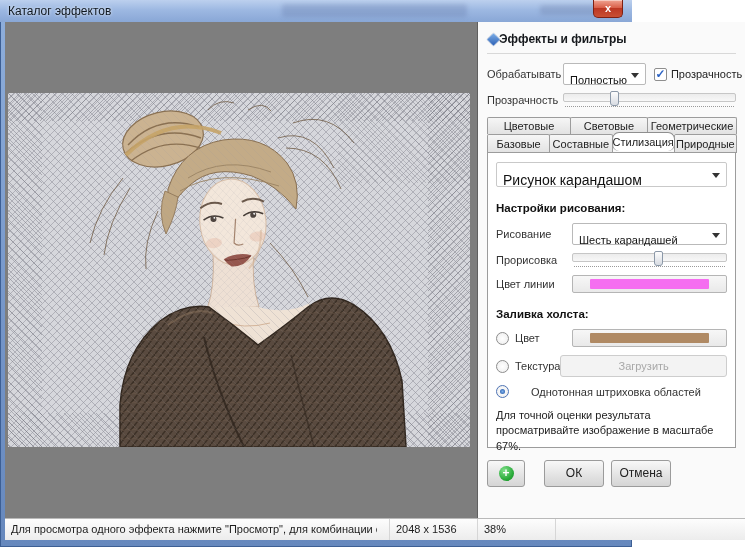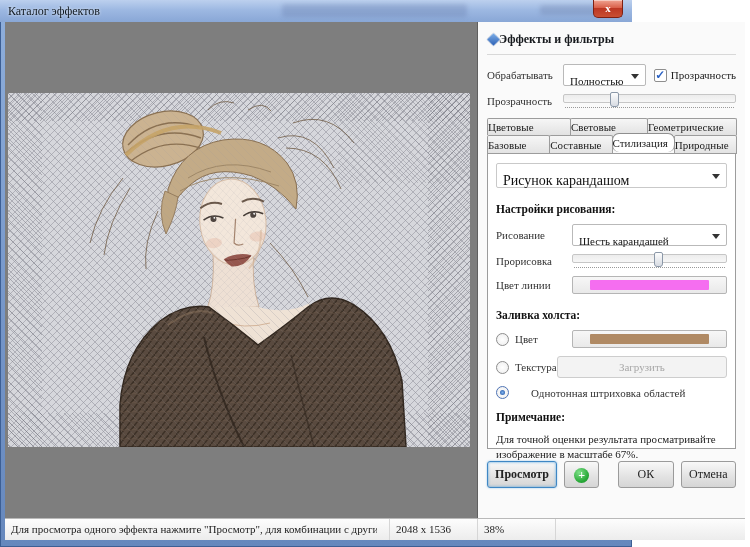--- a/index.html
+++ b/index.html
@@ -1,20 +1,20 @@
 <!DOCTYPE html>
 <html><head>
 <meta charset="utf-8">
 <style>
   * { margin:0; padding:0; box-sizing:border-box; }
   html,body { width:750px; height:547px; overflow:hidden; font-family:"Liberation Sans", sans-serif; }
   .window {
     position:relative; width:632px; height:547px;
     background:linear-gradient(#8fafdc,#7495c8 60%,#6688bd);
-    outline:1px solid #3d5f94; outline-offset:-1px;font-family:Liberation Serif, serif;
+    outline:1px solid #3d5f94; outline-offset:-1px;
   }
   
   .titlebar {
     position:absolute; top:0; left:0; right:0; height:22px;
     background:linear-gradient(#bcd0ee,#9db8e2 45%,#89a7d6);
     overflow:hidden;
   }
   .title-text { position:absolute; left:8px; top:4px; font-size:12px; color:#101820; text-shadow:0 0 3px rgba(255,255,255,.9); }
   .smudge { position:absolute; border-radius:3px; filter:blur(2px); }
   .smudge.a { left:282px; top:4px; width:185px; height:13px; background:rgba(60,80,125,.18); }
@@ -47,21 +47,21 @@
   .checkbox-wrap { display:flex; align-items:center; gap:4px; }
   .checkbox { width:13px; height:13px; background:#fff; border:1px solid #8e8e8e; border-radius:2px; color:#2b62c4; font-size:12px; font-weight:bold; line-height:11px; text-align:center; }
   .slider { position:relative; flex:1; }
   .groove { position:relative; height:9px; background:linear-gradient(#ececec,#f7f7f7); border:1px solid #c6c6c6; border-radius:2px; }
   .thumb { position:absolute; top:-3px; width:9px; height:15px; background:linear-gradient(#fdfdfd,#d7dbe2); border:1px solid #8b98a8; border-radius:2px 2px 3px 3px; }
   .ticks { height:4px; border-bottom:1px dotted #9a9a9a; margin:1px 2px 0 2px; }
   
   .tabs { margin-top:10px; font-size:11px; }
   .tabrow { display:flex; }
   .tab {
-    flex:1; padding:2px 0 3px 0; color:#222;
+    flex:1; text-align:center; padding:2px 0 3px 0; color:#222;
     background:linear-gradient(#f6f6f6,#e2e2e2); border:1px solid #9c9c9c; border-bottom:none;
     border-radius:2px 2px 0 0; margin-right:-1px; height:17px; overflow:hidden; white-space:nowrap;
   }
   .tabrow.r2 .tab { height:19px; padding-top:3px; }
   .tab.active { background:#fff; position:relative; z-index:3; height:21px; margin-top:-2px; padding-top:5px; border-color:#8f8f8f;border-radius:7px; }
   .tab-content { position:relative; z-index:2; background:#fff; border:1px solid #9c9c9c; margin-top:-1px; padding:9px 8px 8px 8px; height:296px; }
   .effect-combo { height:25px; font-size:14px; margin-bottom:12px; border-color:#c9c9c9; }
   .effect-combo .arrow { top:10px; }
   .group-heading { font-weight:bold; font-size:11.5px; color:#111; margin:15px 0 9px 0; }
   .color-btn {
@@ -296,27 +296,25 @@
               <span class="radio-lbl">Текстура</span>
             </span>
             <div class="btn disabled load-btn">Загрузить</div>
           </div>
 
           <div class="row" style="margin-bottom:10px;gap:16px;">
             <span class="radio sel"></span>
             <span class="radio-lbl">Однотонная штриховка областей</span>
           </div>
 
-          <div class="group-heading" style="margin-top:12px;">Примечание:</div>
           <p class="note-text">Для точной оценки результата просматривайте изображение в масштабе 67%.</p>
         </div>
       </div>
 
       <div class="panel-buttons">
-        <div class="btn pbtn preview-btn">Просмотр</div>
         <div class="btn pbtn add-btn">
           <span class="plus-circle">+</span>
         </div>
         <div class="btn pbtn ok-btn">ОК</div>
         <div class="btn pbtn cancel-btn">Отмена</div>
       </div>
 
     </div>
   </div>
 

